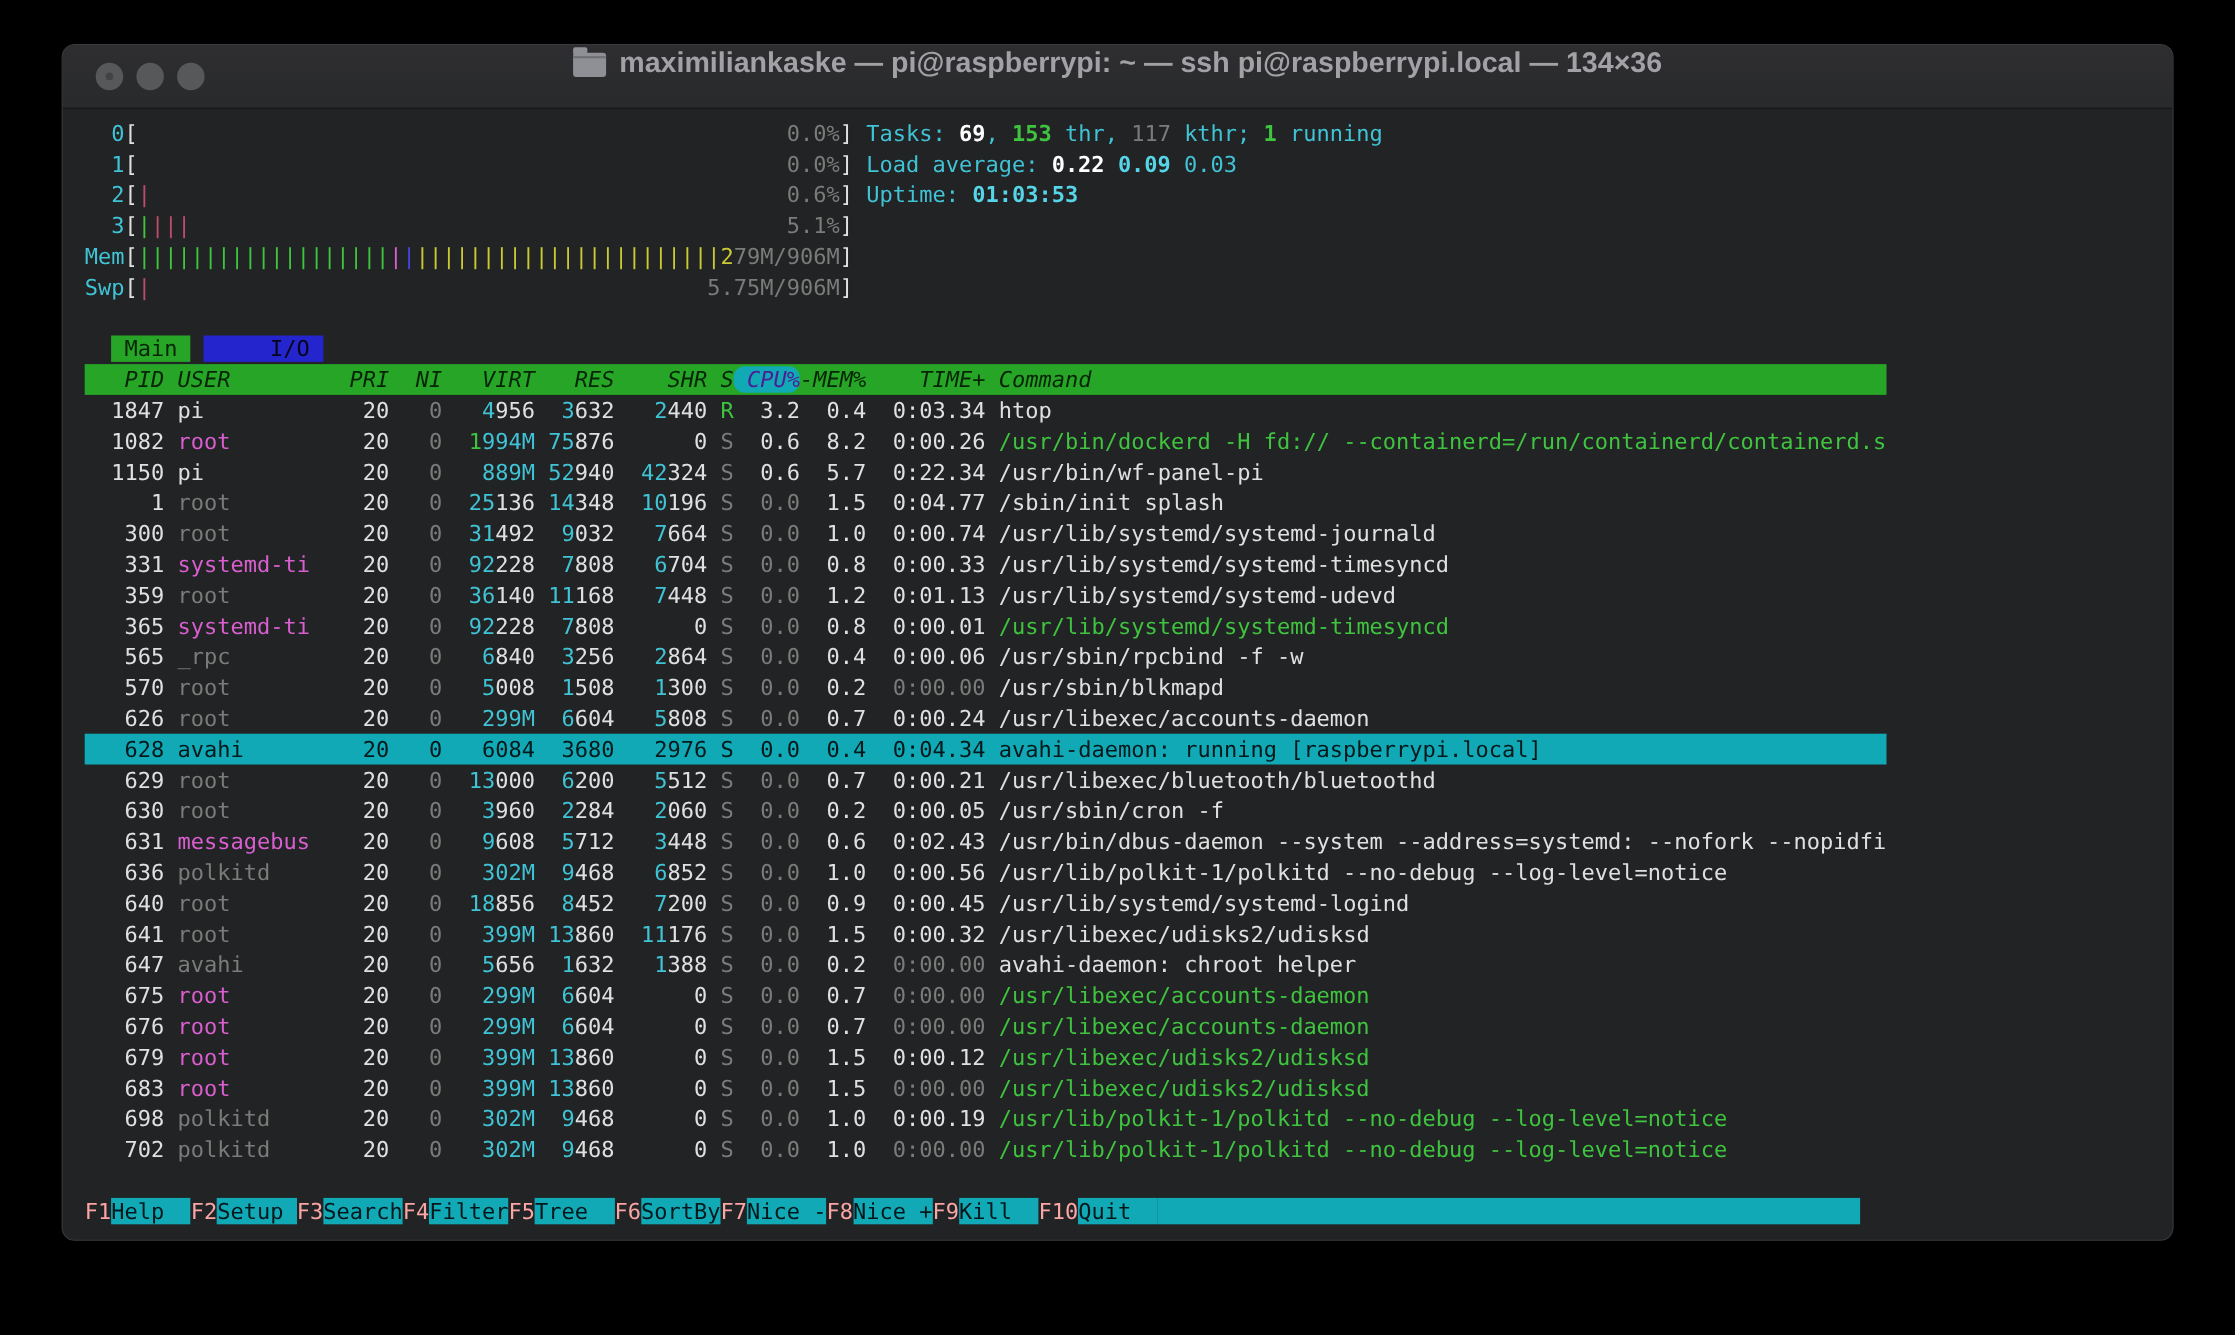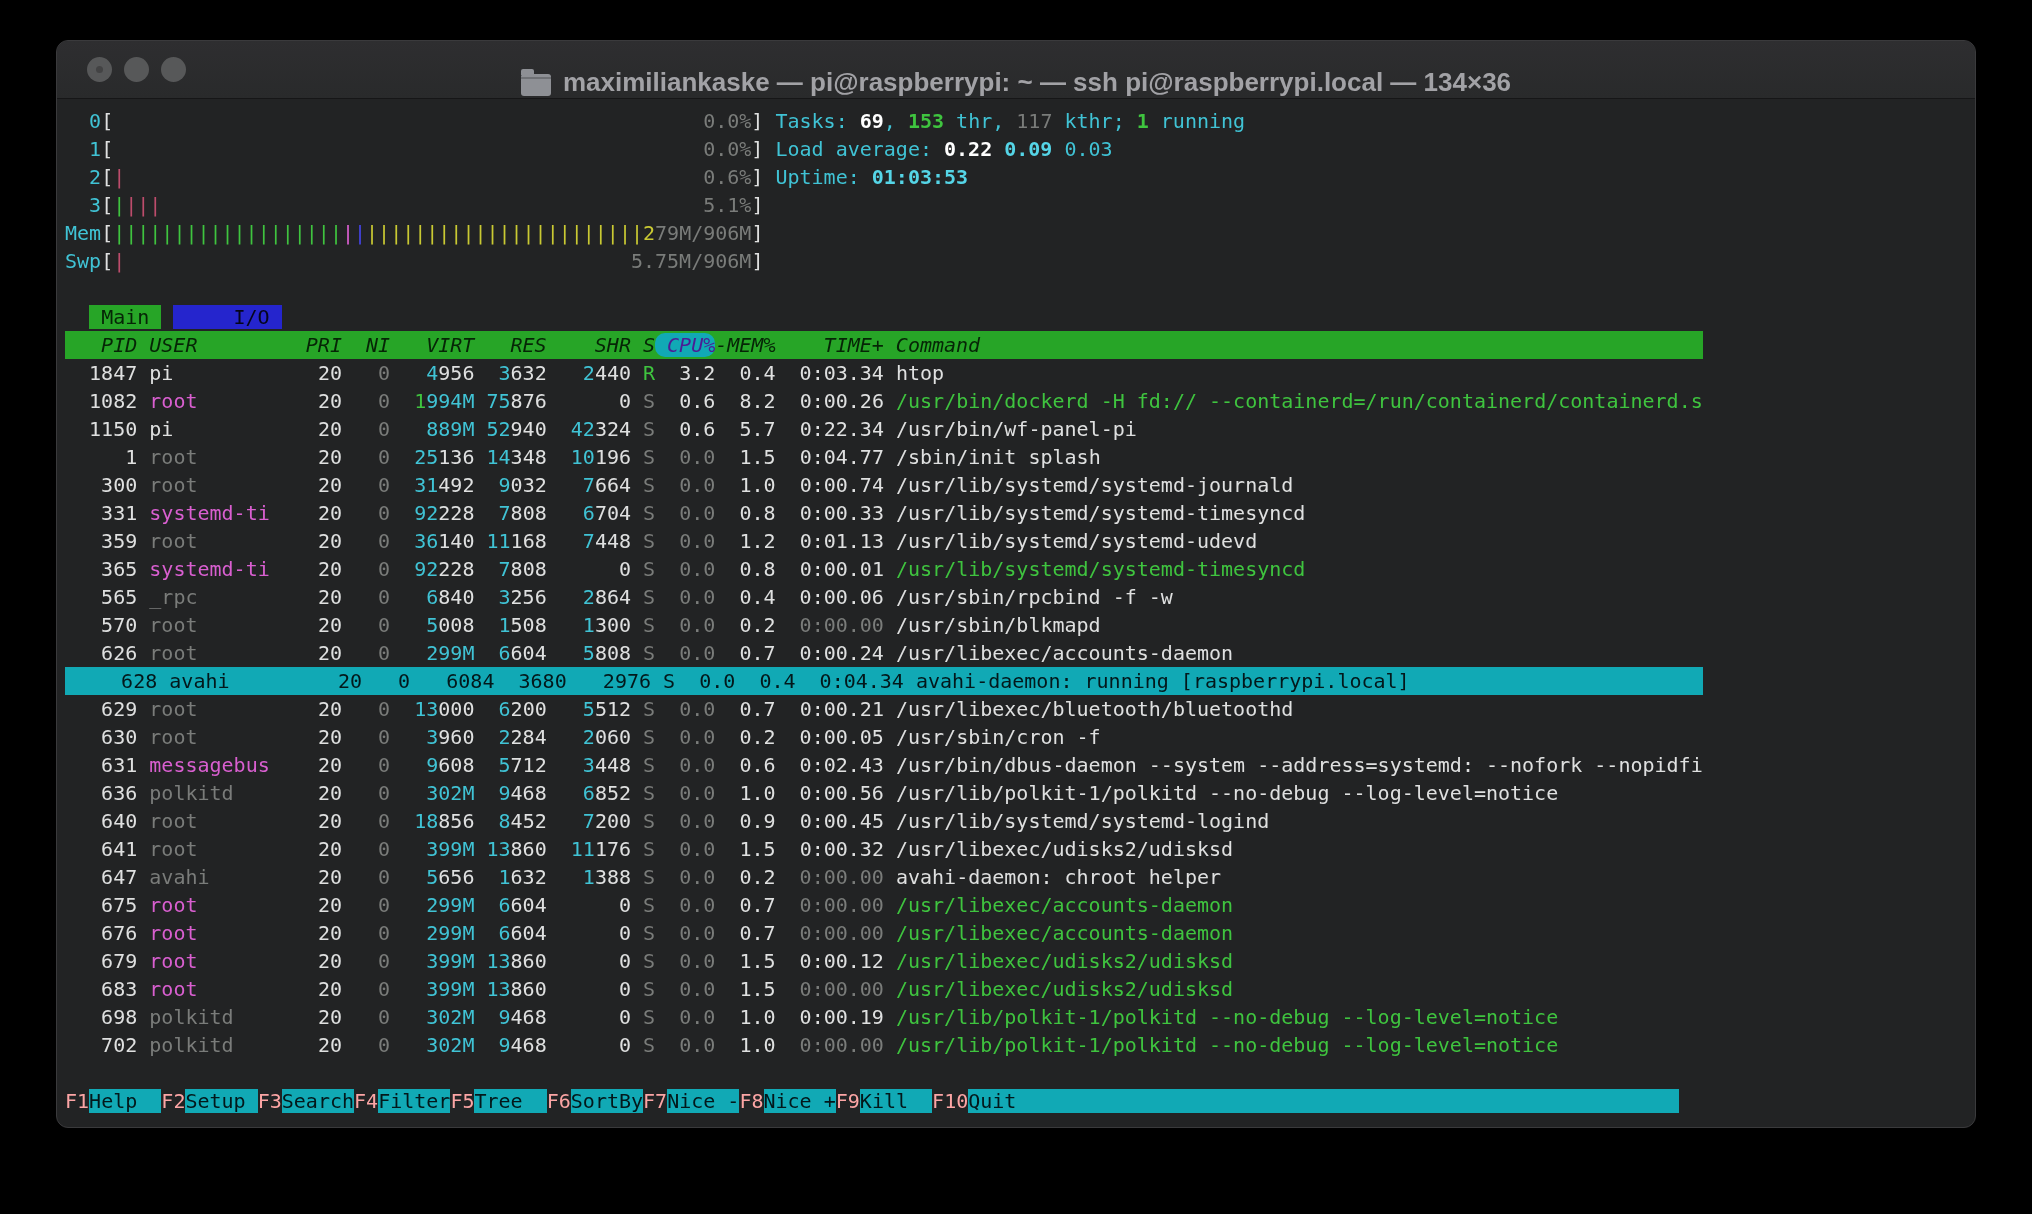--- a/index.html
+++ b/index.html
@@ -5,43 +5,43 @@
   :root{
     --bg:#222324; --fg:#dfe0e0; --gray:#7a7c7a; --cyan:#40c3d5; --cyanb:#55d5e7;
     --green:#3fc43f; --magenta:#d95fd0; --yellow:#c9c933; --teal:#11a9b5;
     --greenbg:#27a527; --bluebg:#2525cd; --bluebar:#4545e5; --rose:#bd4c6c;
   }
   *{margin:0;padding:0;box-sizing:border-box;}
   body{width:2032px;height:1214px;overflow:hidden;background:#000;font-family:"DejaVu Sans Mono",monospace;}
   .window{position:absolute;left:56px;top:40px;width:1920px;height:1088px;background:var(--bg);
     border-radius:12px;border:1px solid #3a3a3c;box-shadow:0 30px 70px rgba(0,0,0,.6);overflow:hidden;}
   .titlebar{position:relative;height:58px;background:linear-gradient(#2e2e30,#292a2b);
-    border-bottom:1px solid #161617;display:flex;align-items:flex-end;justify-content:center;}
+    border-bottom:1px solid #161617;display:flex;align-items:flex-start;justify-content:center;}
   .traffic{position:absolute;left:30px;top:0;height:100%;display:flex;align-items:center;gap:12px;}
   .tl{width:25px;height:25px;border-radius:50%;background:#575859;position:relative;}
   .tl.close::after{content:"";position:absolute;left:9px;top:9px;width:7px;height:7px;border-radius:50%;background:#434344;}
   .title{display:flex;align-items:center;gap:12px;color:#a2a2a6;font-family:"Liberation Sans",sans-serif;
     font-size:26px;font-weight:bold;}
   .foldericon{width:30px;height:22px;background:#8e9095;border-radius:3px;position:relative;margin-top:4px;}
   .foldericon::before{content:"";position:absolute;top:-5px;left:0;width:13px;height:6px;background:#8e9095;border-radius:2px 2px 0 0;}
   .foldericon::after{content:"";position:absolute;top:3px;left:0;width:100%;height:2px;background:#6f7175;}
-  #term{position:absolute;left:8px;top:66px;font-size:20px;line-height:28px;color:var(--fg);white-space:pre;}
+  #term{position:absolute;left:20px;top:66px;font-size:20px;line-height:28px;color:var(--fg);white-space:pre;}
   .ln{height:28px;}
   .ln span{display:inline;}
   .w{color:var(--fg);} .wb{color:#ffffff;font-weight:bold;}
   .g{color:var(--gray);}
   .c{color:var(--cyan);} .cb{color:var(--cyanb);font-weight:bold;}
   .gr{color:var(--green);} .grb{color:var(--green);font-weight:bold;}
   .m{color:var(--magenta);} .y{color:var(--yellow);}
   .bGreen{color:var(--green);} .bRose{color:var(--rose);} .bMagenta{color:var(--magenta);}
   .bBlue{color:var(--bluebar);} .bYellow{color:var(--yellow);}
   .hdr{background:var(--greenbg);}
   .hdr span{color:#062506;font-style:italic;}
   .hdr .hs{background:var(--teal);color:#4c1d95;border-radius:10px;}
-  .sel{background:var(--teal);padding-left:20px;}
+  .sel{background:var(--teal);}
   .sel span{color:#03181b !important;font-weight:normal !important;}
   .tabg{background:var(--greenbg);color:#062506;margin-top:36px;}
   .tabb{background:var(--bluebg);color:#05051a;padding-left:48px;}
   .fk{color:#fca5a5;} .fl{background:var(--teal);color:#03181b;margin-top:28px;}
 </style>
 </head>
 <body>
 
 <div class="window">
   <div class="titlebar">

